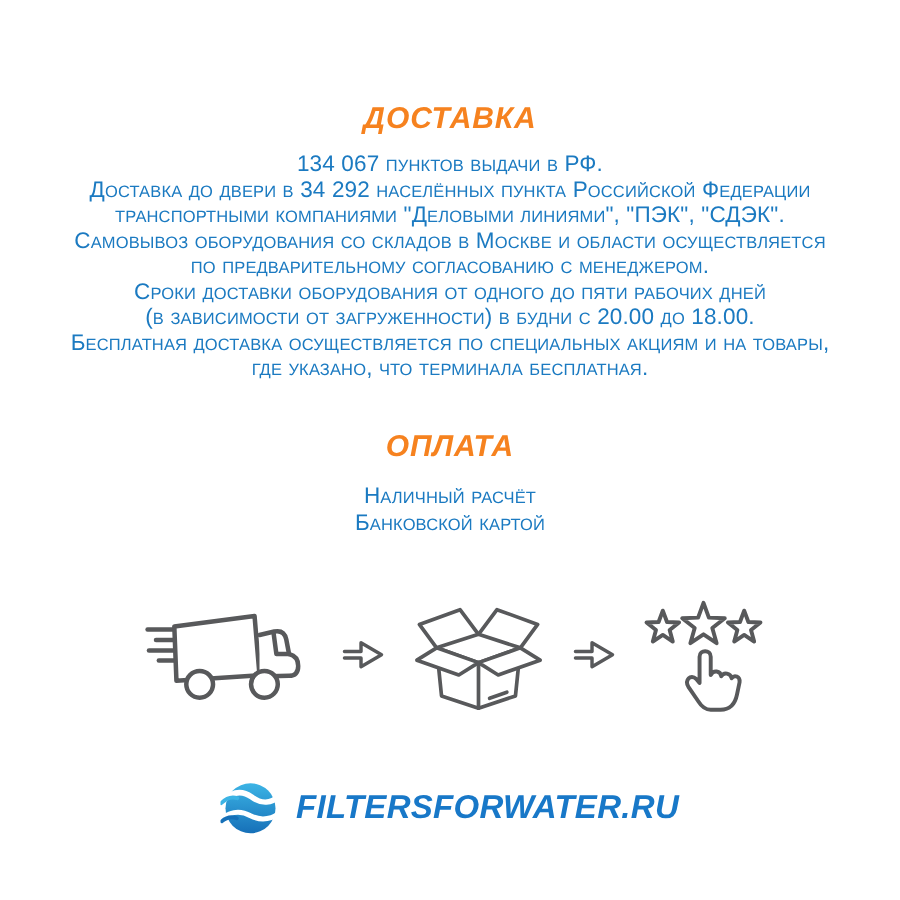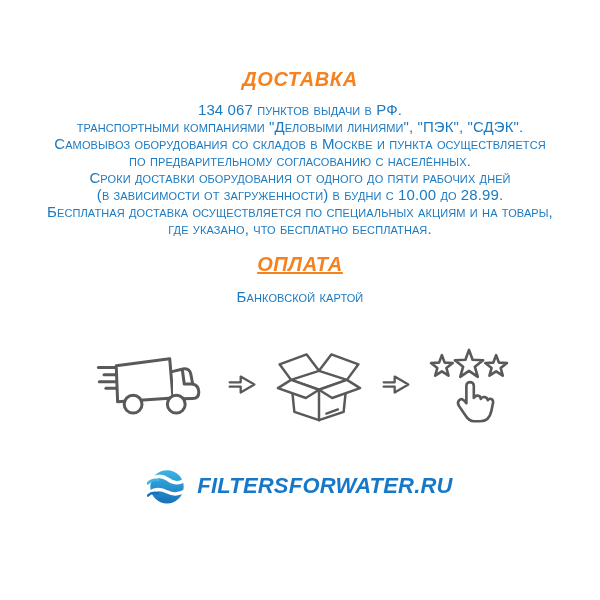--- a/index.html
+++ b/index.html
@@ -20,21 +20,21 @@
     text-align:center;
   }
   .section-title{
     margin:0;
     color:var(--accent-orange);
     font-weight:bold;font-style:italic;
     font-size:20px;letter-spacing:0.6px;
     font-variant:normal;
   }
   .delivery-title{margin-top:68px;}
-  .payment-title{margin-top:16px;text-decoration:underline;}
+  .payment-title{margin-top:33px;}
   .text-block{
     margin-top:10px;
     color:var(--text-blue);
     font-weight:normal;
     font-variant:small-caps;
     font-size:15px;line-height:17px;
     letter-spacing:0.1px;
     white-space:nowrap;
   }
   .text-block.payment{line-height:18px;margin-top:12px;}
@@ -60,32 +60,34 @@
 </style>
 </head>
 <body>
 
 <div class="page">
 
   <h1 class="section-title delivery-title">ДОСТАВКА</h1>
 
   <div class="text-block">
     <div>134 067 пунктов выдачи в РФ.</div>
+    <div>Доставка до двери в 34 292 населённых пункта Российской Федерации</div>
     <div>транспортными компаниями "Деловыми линиями", "ПЭК", "СДЭК".</div>
-    <div>Самовывоз оборудования со складов в Москве и пункта осуществляется</div>
-    <div>по предварительному согласованию с населённых.</div>
+    <div>Самовывоз оборудования со складов в Москве и области осуществляется</div>
+    <div>по предварительному согласованию с менеджером.</div>
     <div>Сроки доставки оборудования от одного до пяти рабочих дней</div>
-    <div>(в зависимости от загруженности) в будни с 10.00 до 28.99.</div>
+    <div>(в зависимости от загруженности) в будни с 20.00 до 18.00.</div>
     <div>Бесплатная доставка осуществляется по специальных акциям и на товары,</div>
-    <div>где указано, что бесплатно бесплатная.</div>
+    <div>где указано, что терминала бесплатная.</div>
   </div>
 
   <h2 class="section-title payment-title">ОПЛАТА</h2>
 
   <div class="text-block payment">
+    <div>Наличный расчёт</div>
     <div>Банковской картой</div>
   </div>
 
   <div class="icons-row">
 
     <svg width="122" height="79" viewBox="0 0 130 84">
       <g fill="none" stroke="currentColor" stroke-width="3.2" stroke-linecap="round" stroke-linejoin="round">
         <path d="M10 24 H40"></path>
         <path d="M16 31.5 H38"></path>
         <path d="M11 39 H34"></path>

